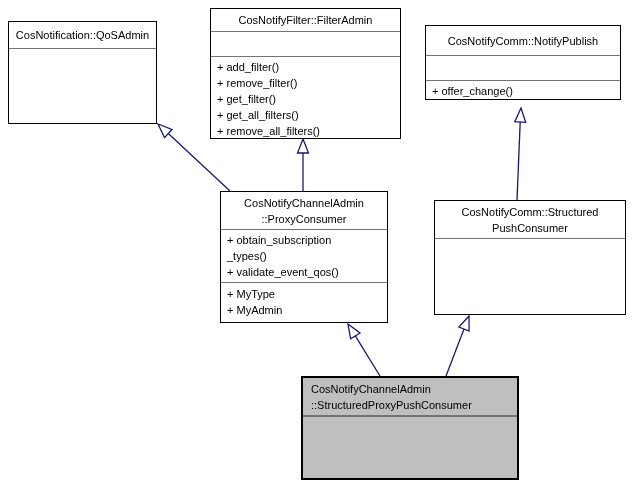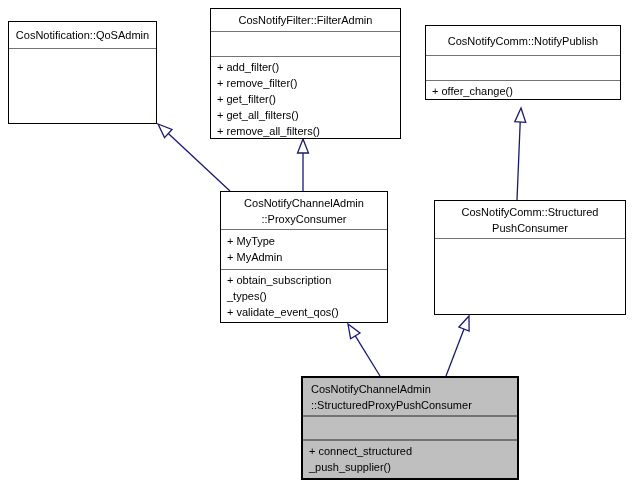--- a/index.html
+++ b/index.html
@@ -74,34 +74,32 @@
 
   <div class="uml-box" style="left:425px;top:25px;width:196px;height:75px;">
     <div class="sec title" style="height:29px;">CosNotifyComm::NotifyPublish</div>
     <div class="sec attrs" style="height:25px;"></div>
     <div class="sec methods">+ offer_change()</div>
   </div>
 
   <div class="uml-box" style="left:220px;top:191px;width:168px;height:132px;">
     <div class="sec title" style="height:37px;">CosNotifyChannelAdmin
 ::ProxyConsumer</div>
-    <div class="sec attrs" style="height:40px;">+ MyType
-+ MyAdmin</div>
     <div class="sec methods">+ obtain_subscription
 _types()
 + validate_event_qos()</div>
+    <div class="sec attrs" style="height:40px;">+ MyType
++ MyAdmin</div>
   </div>
 
   <div class="uml-box" style="left:422px;top:200px;width:192px;height:115px;margin-left:12px;">
     <div class="sec title" style="height:37px;">CosNotifyComm::Structured
 PushConsumer</div>
     <div class="sec attrs" style="height:26px;"></div>
   </div>
 
   <div class="uml-box selected" style="left:301px;top:376px;width:218px;height:104px;">
     <div class="sec title" style="height:37px;">CosNotifyChannelAdmin
 ::StructuredProxyPushConsumer</div>
     <div class="sec attrs" style="height:24px;"></div>
-    <div class="sec methods">+ connect_structured
-_push_supplier()</div>
   </div>
 
 </div>
 
 </body></html>

